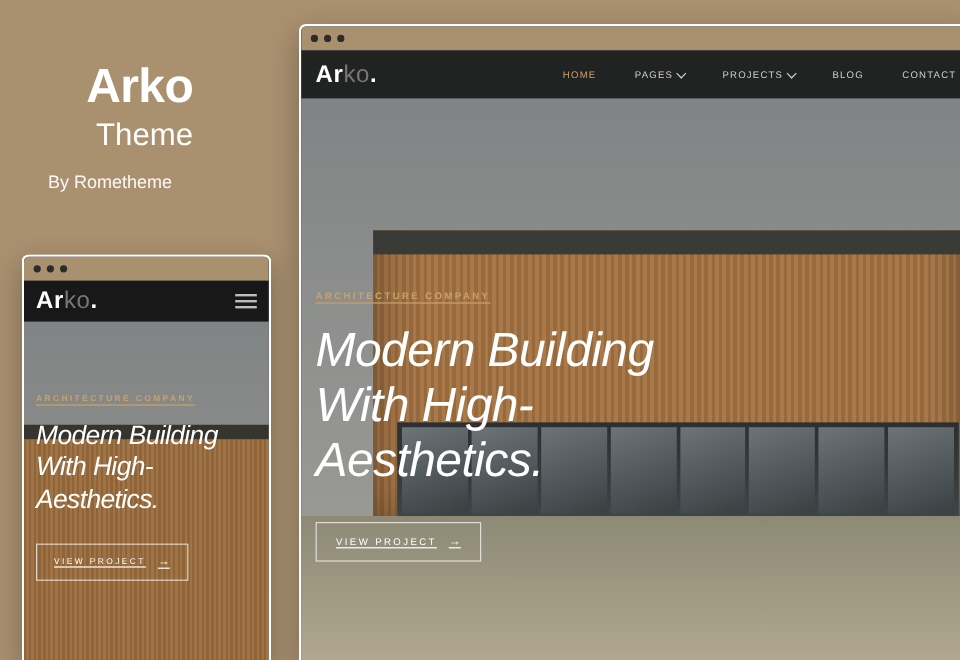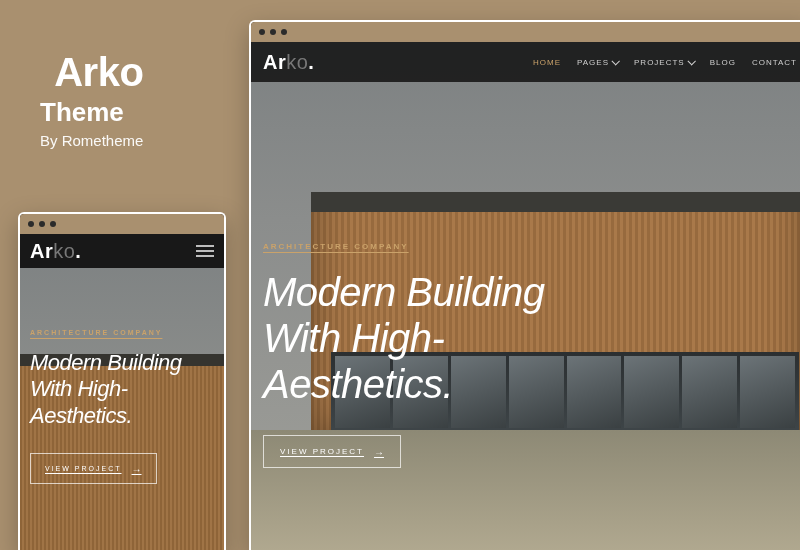--- a/index.html
+++ b/index.html
@@ -20,27 +20,28 @@
     color: #fff;
   }
   .info .title {
     font-size: 40px;
     font-weight: 700;
     letter-spacing: -0.5px;
     text-align: right;
   }
   .info .subtitle {
     font-size: 26px;
-    font-weight: 700;
+    font-weight: 400;
     margin-top: 2px;
+    margin-left: 40px;
   }
   .info .author {
     font-size: 15px;
     font-weight: 400;
-    margin-top: 4px;
+    margin-top: 16px;
     opacity: 0.95;
   }
 
   
   .frame {
     position: absolute;
     background: #1a1a1a;
     border: 2px solid #fff;
     border-radius: 6px;
     overflow: hidden;
@@ -118,21 +119,21 @@
     color: #fff;
     font-weight: 600;
     font-size: 20px;
     letter-spacing: 0.5px;
   }
   .logo .dim { color: #777; font-weight: 500; }
   .logo .dotp { color: #fff; }
 
   .navlinks {
     display: flex;
-    gap: 16px;
+    gap: 32px;
     align-items: center;
   }
   .navlinks a {
     color: #cfcfcf;
     font-size: 8px;
     letter-spacing: 1px;
     text-transform: uppercase;
     text-decoration: none;
     display: flex;
     align-items: center;

